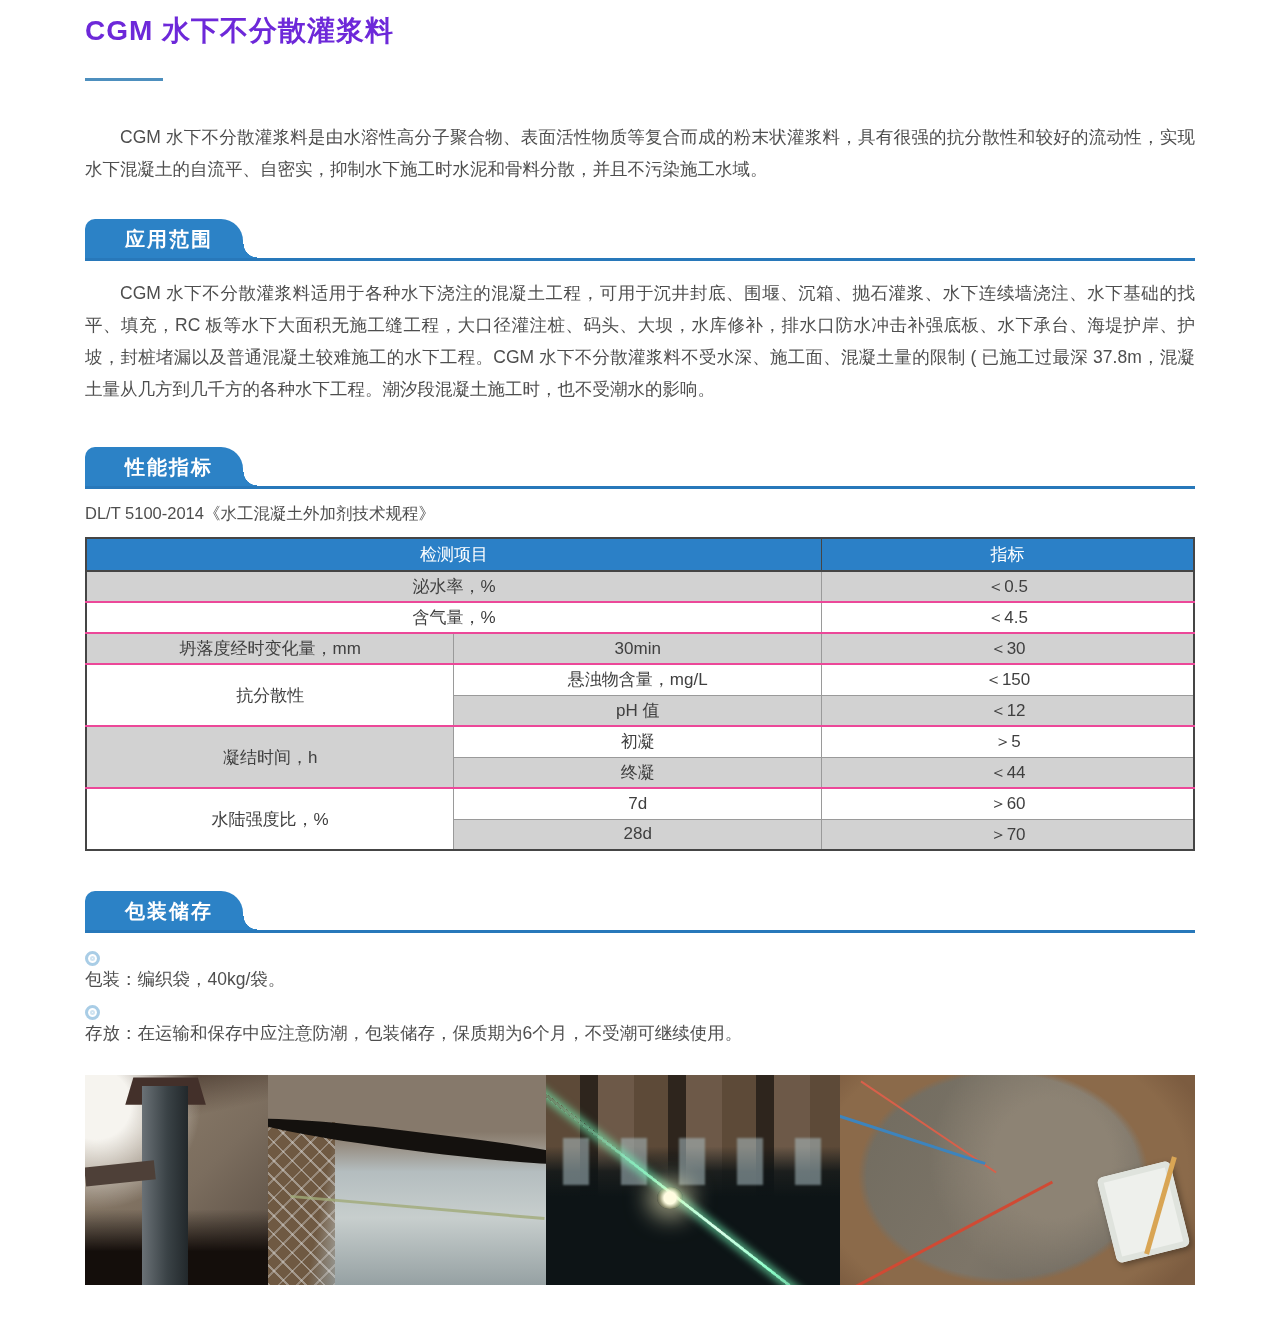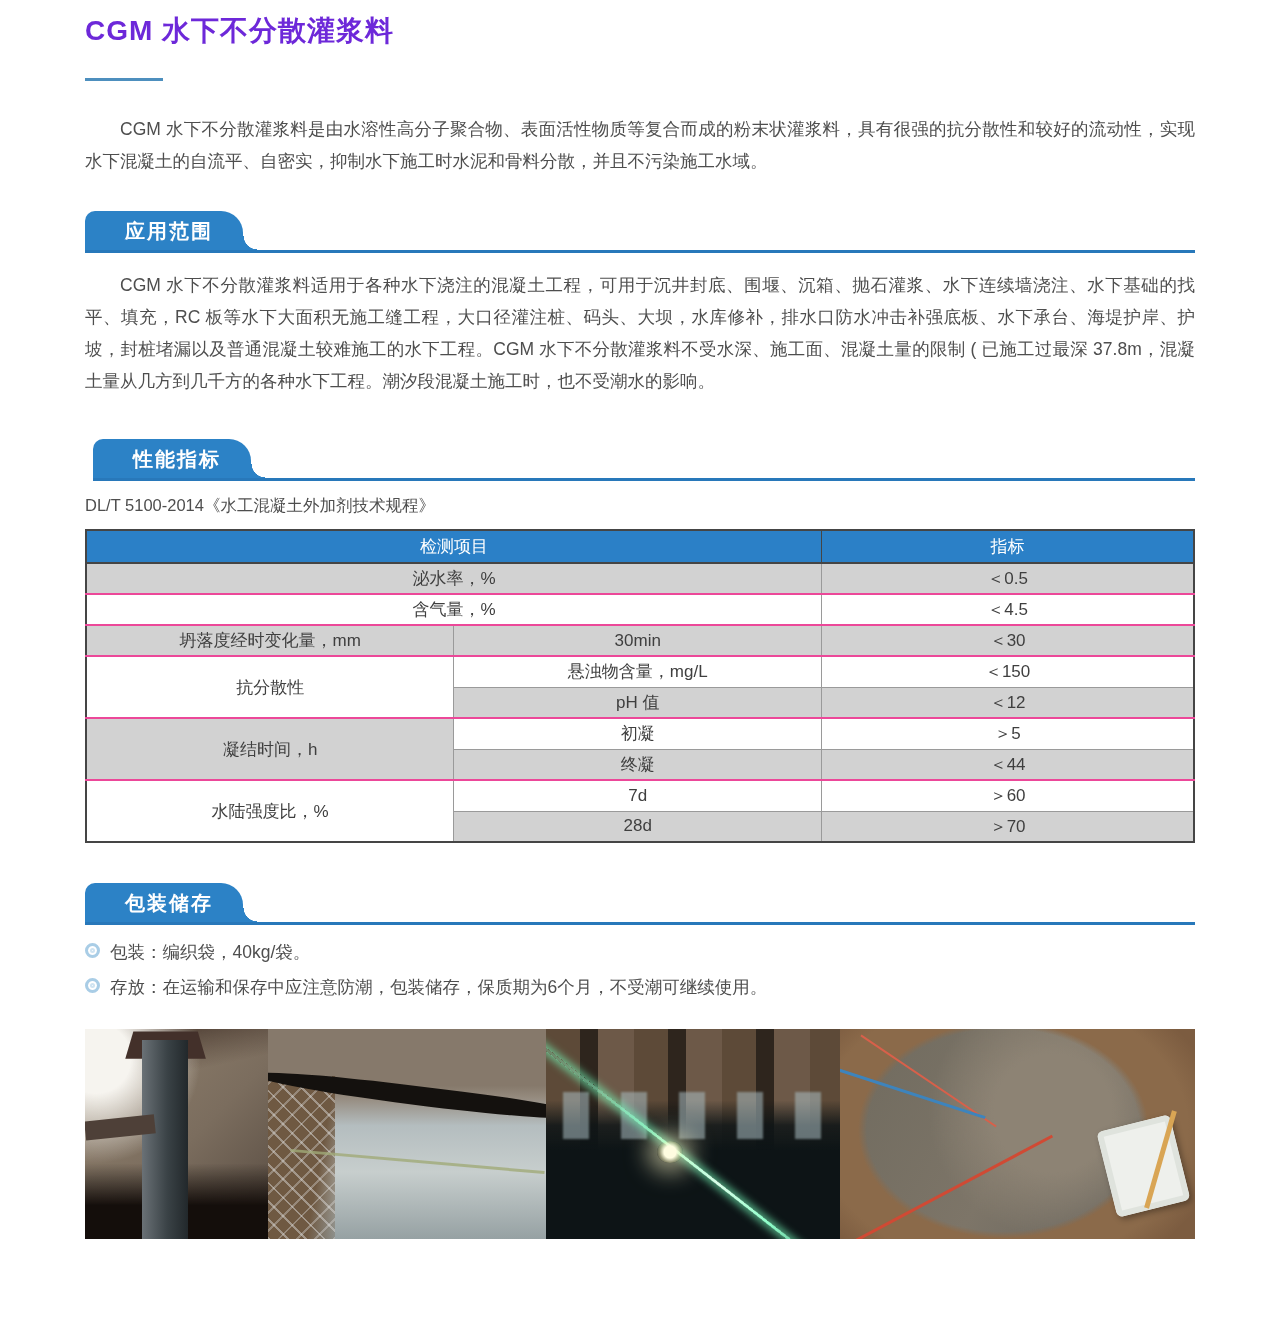--- a/index.html
+++ b/index.html
@@ -20,21 +20,21 @@
   }
   .title-rule {
     width:78px; height:3px; background:#4d8fbe; margin-top:28px;
   }
 
   
   .para {
     font-size:17.5px; line-height:1.83; color:#4e4e4e;
     text-align:justify; text-indent:2em;
   }
-  .intro-para { margin-top:32px; }
+  .intro-para { margin-top:40px; }
   .body-para  { margin-top:16px; }
 
   
   .section-head {
     border-bottom:3px solid #2878ba;
     line-height:0;
   }
   .section-tab {
     position:relative;
     display:inline-block;
@@ -44,21 +44,21 @@
     line-height:1;
     padding:10px 30px 9px 40px;
     border-radius:10px 22px 0 0;
   }
   .section-tab::after {
     content:""; position:absolute; right:-14px; bottom:0;
     width:14px; height:14px;
     background:radial-gradient(circle at 100% 0, rgba(0,0,0,0) 13px, #2c82c6 13.5px);
   }
   .sh-application { margin-top:34px; }
-  .sh-performance { margin-top:42px;margin-left:8px; }
+  .sh-performance { margin-top:42px; }
   .sh-packaging   { margin-top:40px; }
 
   
   .standard-ref {
     margin-top:14px; text-align:left;
     font-size:16.5px; color:#4e4e4e;
   }
 
   
   table.perf {
@@ -83,20 +83,21 @@
   td.plain { background:#ffffff; }
   col.c1, col.c2 { width:33.2%; }
   col.c3 { width:33.6%; }
 
   
   .pack-list { margin-top:14px; list-style:none; }
   .pack-item {
     display:flex; align-items:flex-start;
     font-size:17.5px; color:#4e4e4e; line-height:1.55;
     margin-bottom:8px;
+    flex-direction:column;
   }
   .ring-bullet {
     flex:0 0 auto;
     width:15px; height:15px; margin:4px 10px 0 0;
     border-radius:50%;
     border:3px solid #a9cde6;
     box-shadow:inset 0 0 0 2px #ffffff, inset 0 0 0 4px #cfe3f1;
   }
 
   

